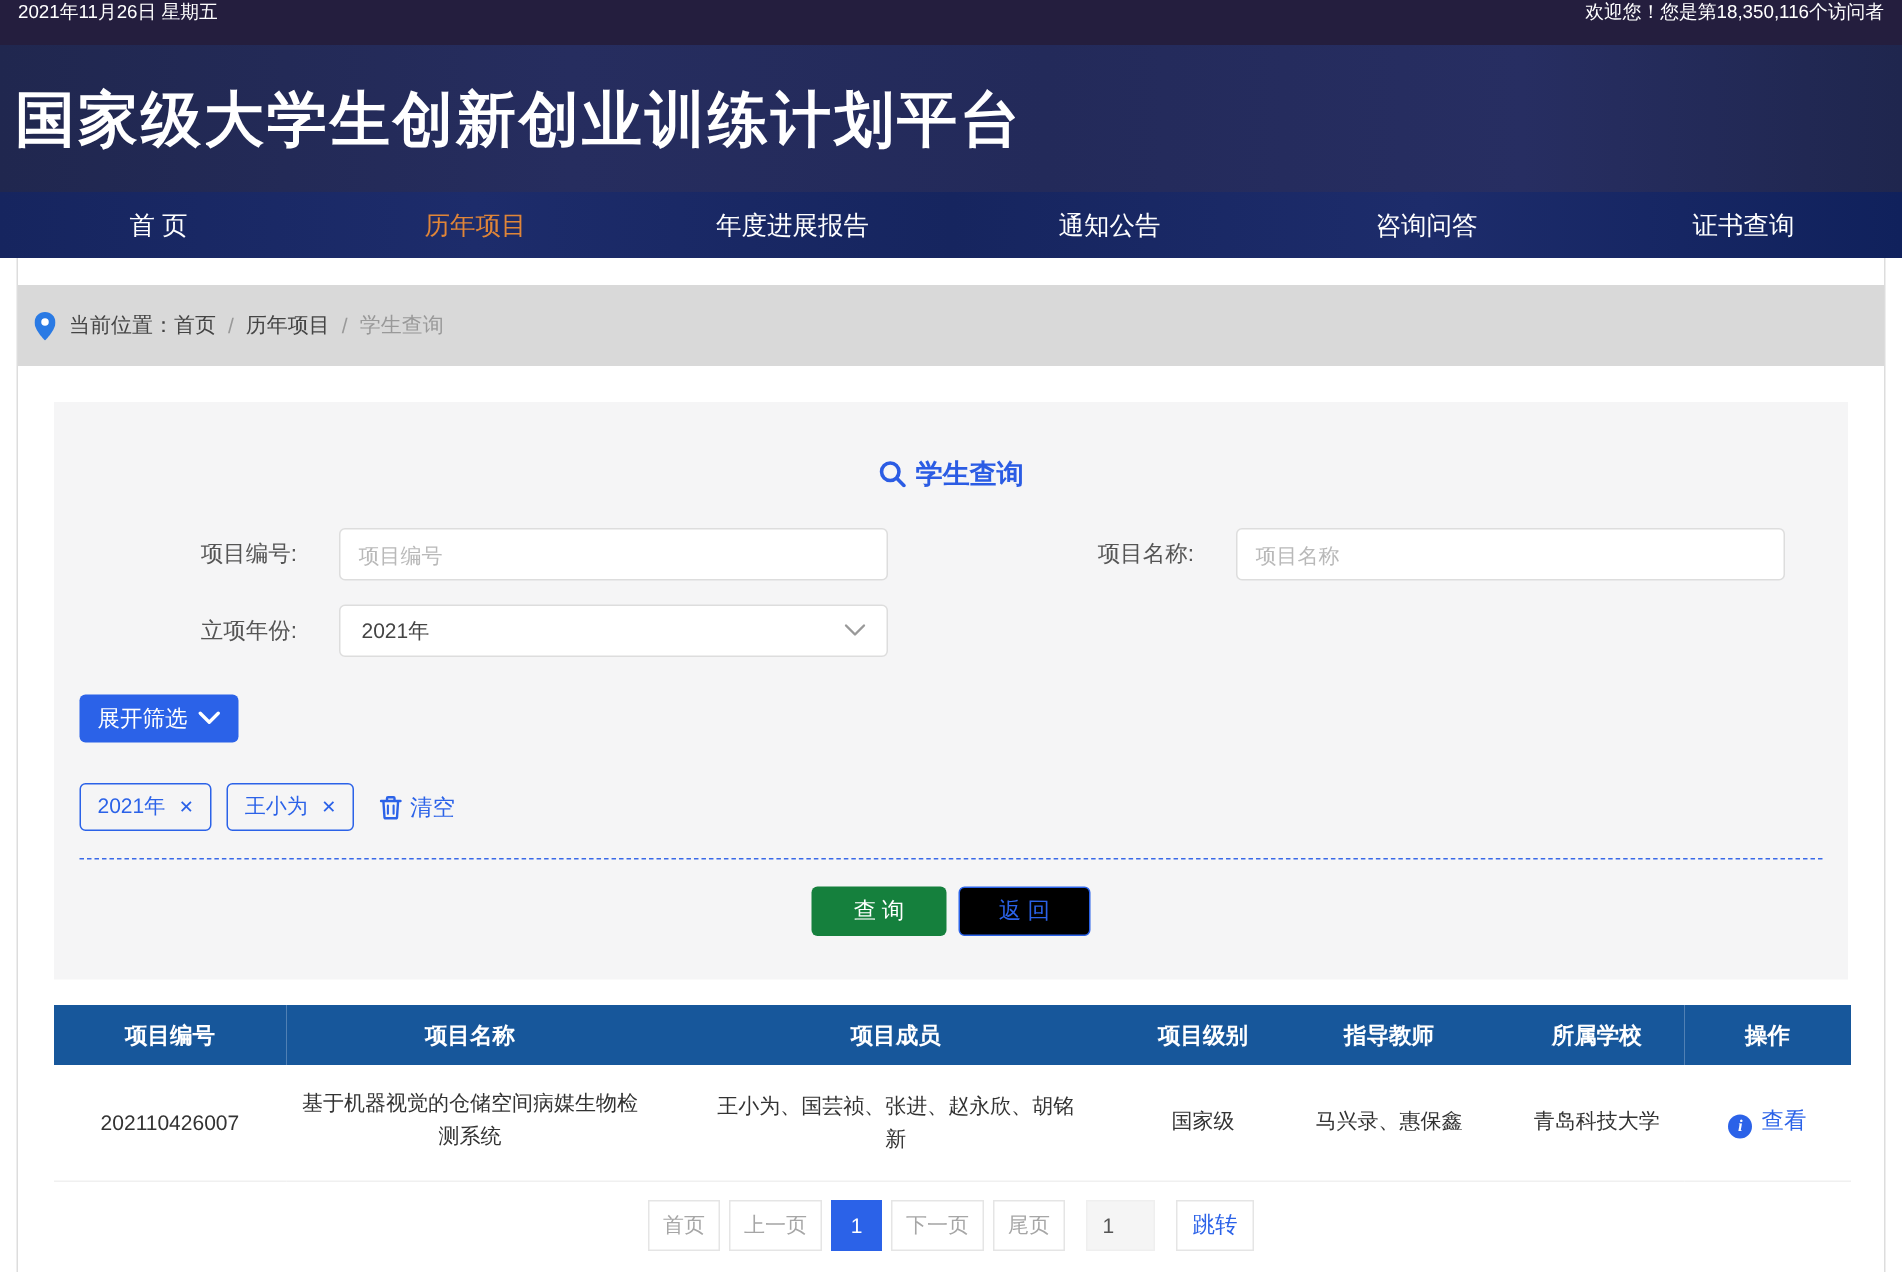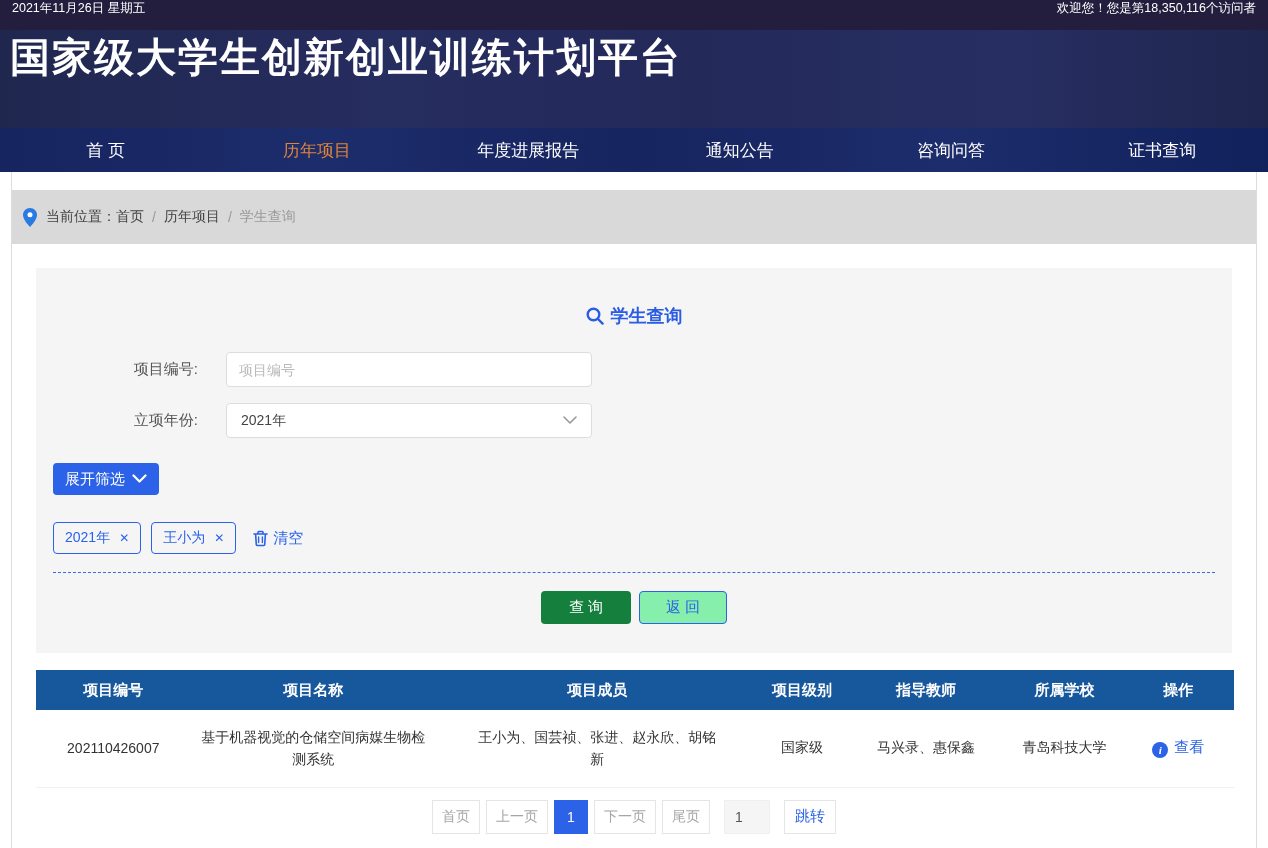--- a/index.html
+++ b/index.html
@@ -12,21 +12,21 @@
   
   .topbar {
     height:30px; background:#241e3e; color:#fff;
     display:flex; justify-content:space-between; 
     padding:0 12px; font-size:12.5px;
   }
   
   .site-header {
     height:98px;
     background:linear-gradient(90deg,#20274f 0%,#262d5f 30%,#232a5a 55%,#272e62 80%,#1f264e 100%);
-    display:flex; align-items:flex-start;
+    display:flex; align-items:center;
   }
   .site-header h1 {
     color:#fff; font-size:40px; font-weight:bold; letter-spacing:2px; padding-left:10px;
   }
   
   .main-nav {
     height:44px; background:linear-gradient(90deg,#16255f,#1d2c6b 25%,#16255f 50%,#1d2c6b 75%,#10215c);
     display:flex;
   }
   .nav-item {
@@ -90,37 +90,37 @@
     margin-left:7px; color:#2b62e8; font-size:15px; text-decoration:none;
     display:inline-flex; align-items:center; gap:5px; cursor:pointer;
   }
   .dashed-divider { margin:18px 17px 0 17px; border-top:1px dashed #3a6ae8; }
   .btn-row { margin-top:18px; display:flex; justify-content:center; gap:8px; }
   .btn-primary {
     width:90px; height:33px; background:#15803d; color:#fff; border:none; border-radius:4px;
     font-size:15px; cursor:pointer; font-family:Liberation Serif, serif;
   }
   .btn-outline {
-    width:88px; height:33px; background:#86efac; color:#2b62e8;
+    width:88px; height:33px; background:#000000; color:#2b62e8;
     border:1px solid #2b62e8; border-radius:4px; font-size:15px; cursor:pointer;
     font-family:"Liberation Sans","DejaVu Sans",sans-serif;
   }
   
   .results-table {
     margin:17px 24px 0 24px; width:1198px; border-collapse:collapse; table-layout:fixed;
   }
   .results-table th {
     background:#17579b; color:#fff; font-size:15px; font-weight:bold;
     height:40px; text-align:center;
   }
   .results-table td {
     font-size:14px; color:#333; text-align:center; padding:16px 4px;
     vertical-align:middle; border-bottom:1px solid #f0f0f0;
   }
-  .wrap-name { display:inline-block; max-width:256px; text-align:center; line-height:1.6; }
+  .wrap-name { display:inline-block; max-width:256px; text-align:center; line-height:1.6;font-family:Liberation Serif, serif; }
   .wrap-members { display:inline-block; max-width:240px; text-align:center; line-height:1.6; }
   .op-cell { white-space:nowrap; }
   .info-icon {
     display:inline-flex; width:16px; height:16px; border-radius:50%;
     background:#2b62e8; color:#fff; font-size:11px; font-weight:bold;
     align-items:center; justify-content:center;
     font-family:"Liberation Serif","DejaVu Serif",serif; font-style:italic;
     margin-right:6px; vertical-align:-2px;
   }
   .view-link { color:#2b62e8; font-size:15px; text-decoration:none; cursor:pointer; }
@@ -191,20 +191,24 @@
             <line x1="12" y1="12" x2="16.6" y2="16.6" stroke="#2b5ce4" stroke-width="2.4" stroke-linecap="round"></line>
           </svg>
       </span>
       <span>学生查询</span>
     </div>
 
     <div class="form-row">
       <div class="form-col">
         <label>项目编号:</label>
         <input type="text" placeholder="项目编号" style="">
+      </div>
+      <div class="form-col">
+        <label>项目名称:</label>
+        <input type="text" placeholder="项目名称" style="">
       </div>
     </div>
 
     <div class="form-row">
       <div class="form-col">
         <label>立项年份:</label>
         <div class="fake-select">
           <span>2021年</span>
           <span style="display:inline-flex">
             <svg width="14" height="9" viewBox="0 0 14 9" fill="none">

